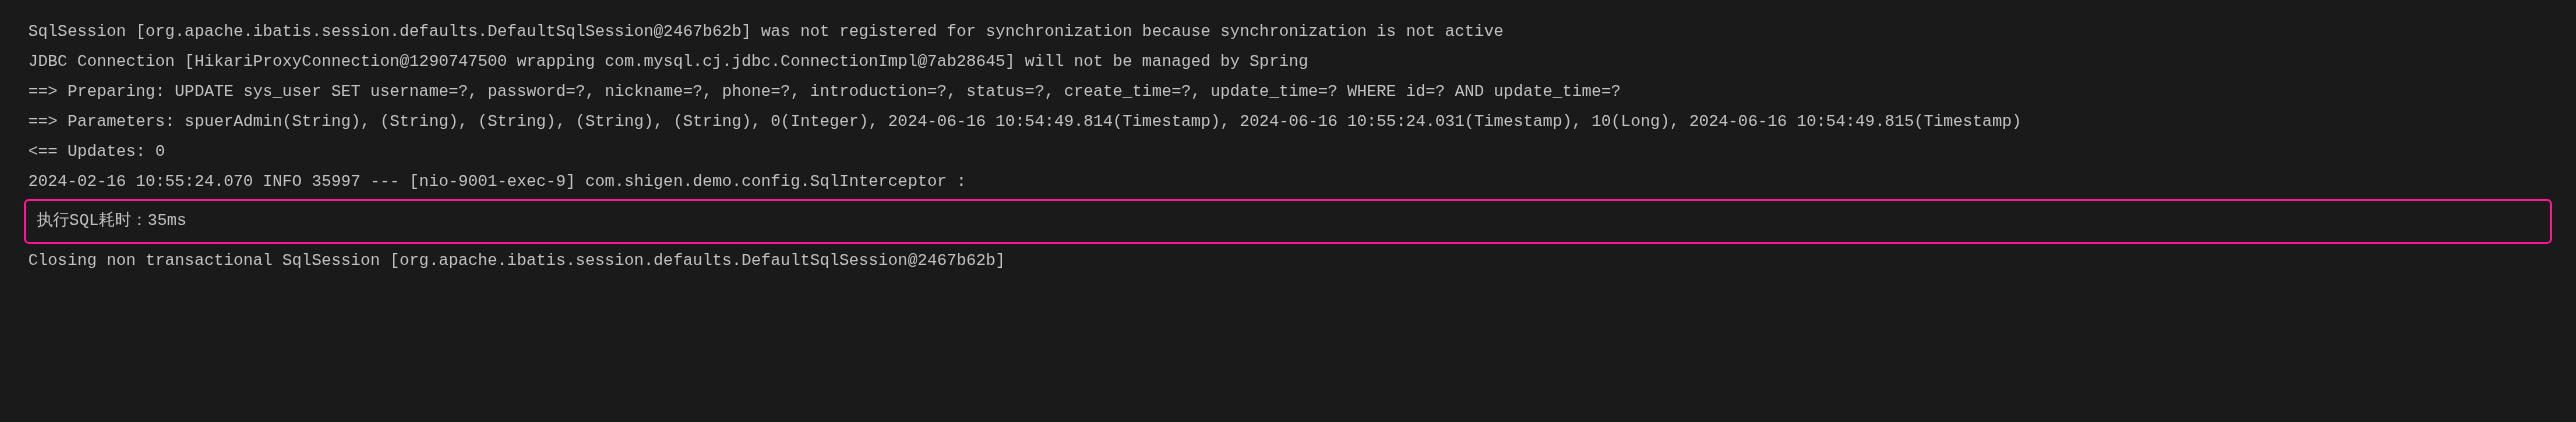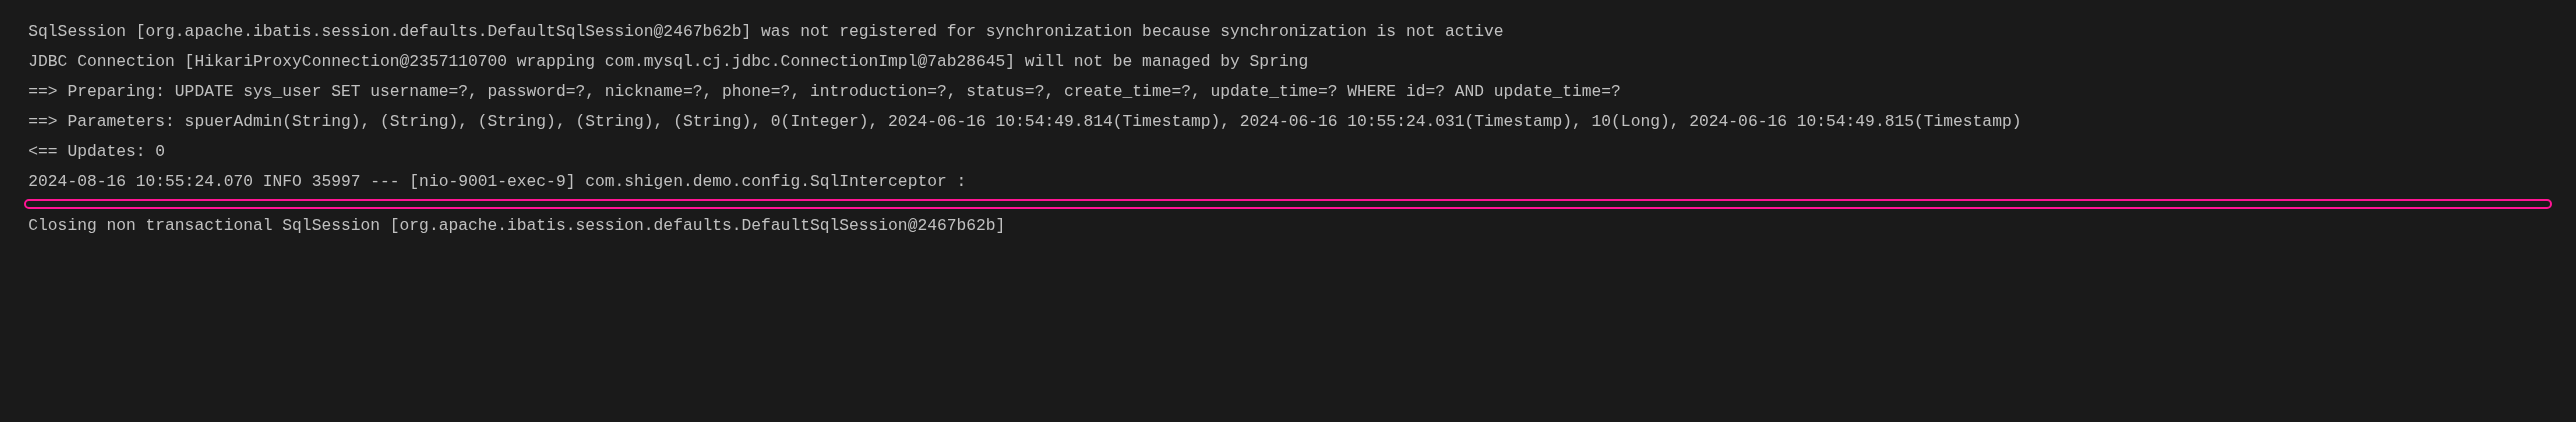--- a/index.html
+++ b/index.html
@@ -27,21 +27,22 @@
       padding: 3.3px 6.5px;
       margin: 1.6px 0;
       white-space: nowrap;
       overflow: hidden;
     }
   </style>
 </head>
 <body>
 
 <div class="log-line">SqlSession [org.apache.ibatis.session.defaults.DefaultSqlSession@2467b62b] was not registered for synchronization because synchronization is not active</div>
-<div class="log-line">JDBC Connection [HikariProxyConnection@2357110700 wrapping com.mysql.cj.jdbc.ConnectionImpl@7ab28645] will not be managed by Spring</div>
+<div class="log-line">JDBC Connection [HikariProxyConnection@1290747500 wrapping com.mysql.cj.jdbc.ConnectionImpl@7ab28645] will not be managed by Spring</div>
 <div class="log-line">==&gt;  Preparing: UPDATE sys_user SET username=?, password=?, nickname=?, phone=?, introduction=?, status=?, create_time=?, update_time=? WHERE id=? AND update_time=?</div>
 <div class="log-line">==&gt; Parameters: spuerAdmin(String), (String), (String), (String), (String), 0(Integer), 2024-06-16 10:54:49.814(Timestamp), 2024-06-16 10:55:24.031(Timestamp), 10(Long), 2024-06-16 10:54:49.815(Timestamp)</div>
 <div class="log-line">&lt;==    Updates: 0</div>
-<div class="log-line">2024-08-16 10:55:24.070  INFO 35997 --- [nio-9001-exec-9] com.shigen.demo.config.SqlInterceptor    :</div>
+<div class="log-line">2024-02-16 10:55:24.070  INFO 35997 --- [nio-9001-exec-9] com.shigen.demo.config.SqlInterceptor    :</div>
 <div class="highlighted-box">
+  <div class="log-line">执行SQL耗时：35ms</div>
 </div>
 <div class="log-line">Closing non transactional SqlSession [org.apache.ibatis.session.defaults.DefaultSqlSession@2467b62b]</div>
 
 
 </body></html>

